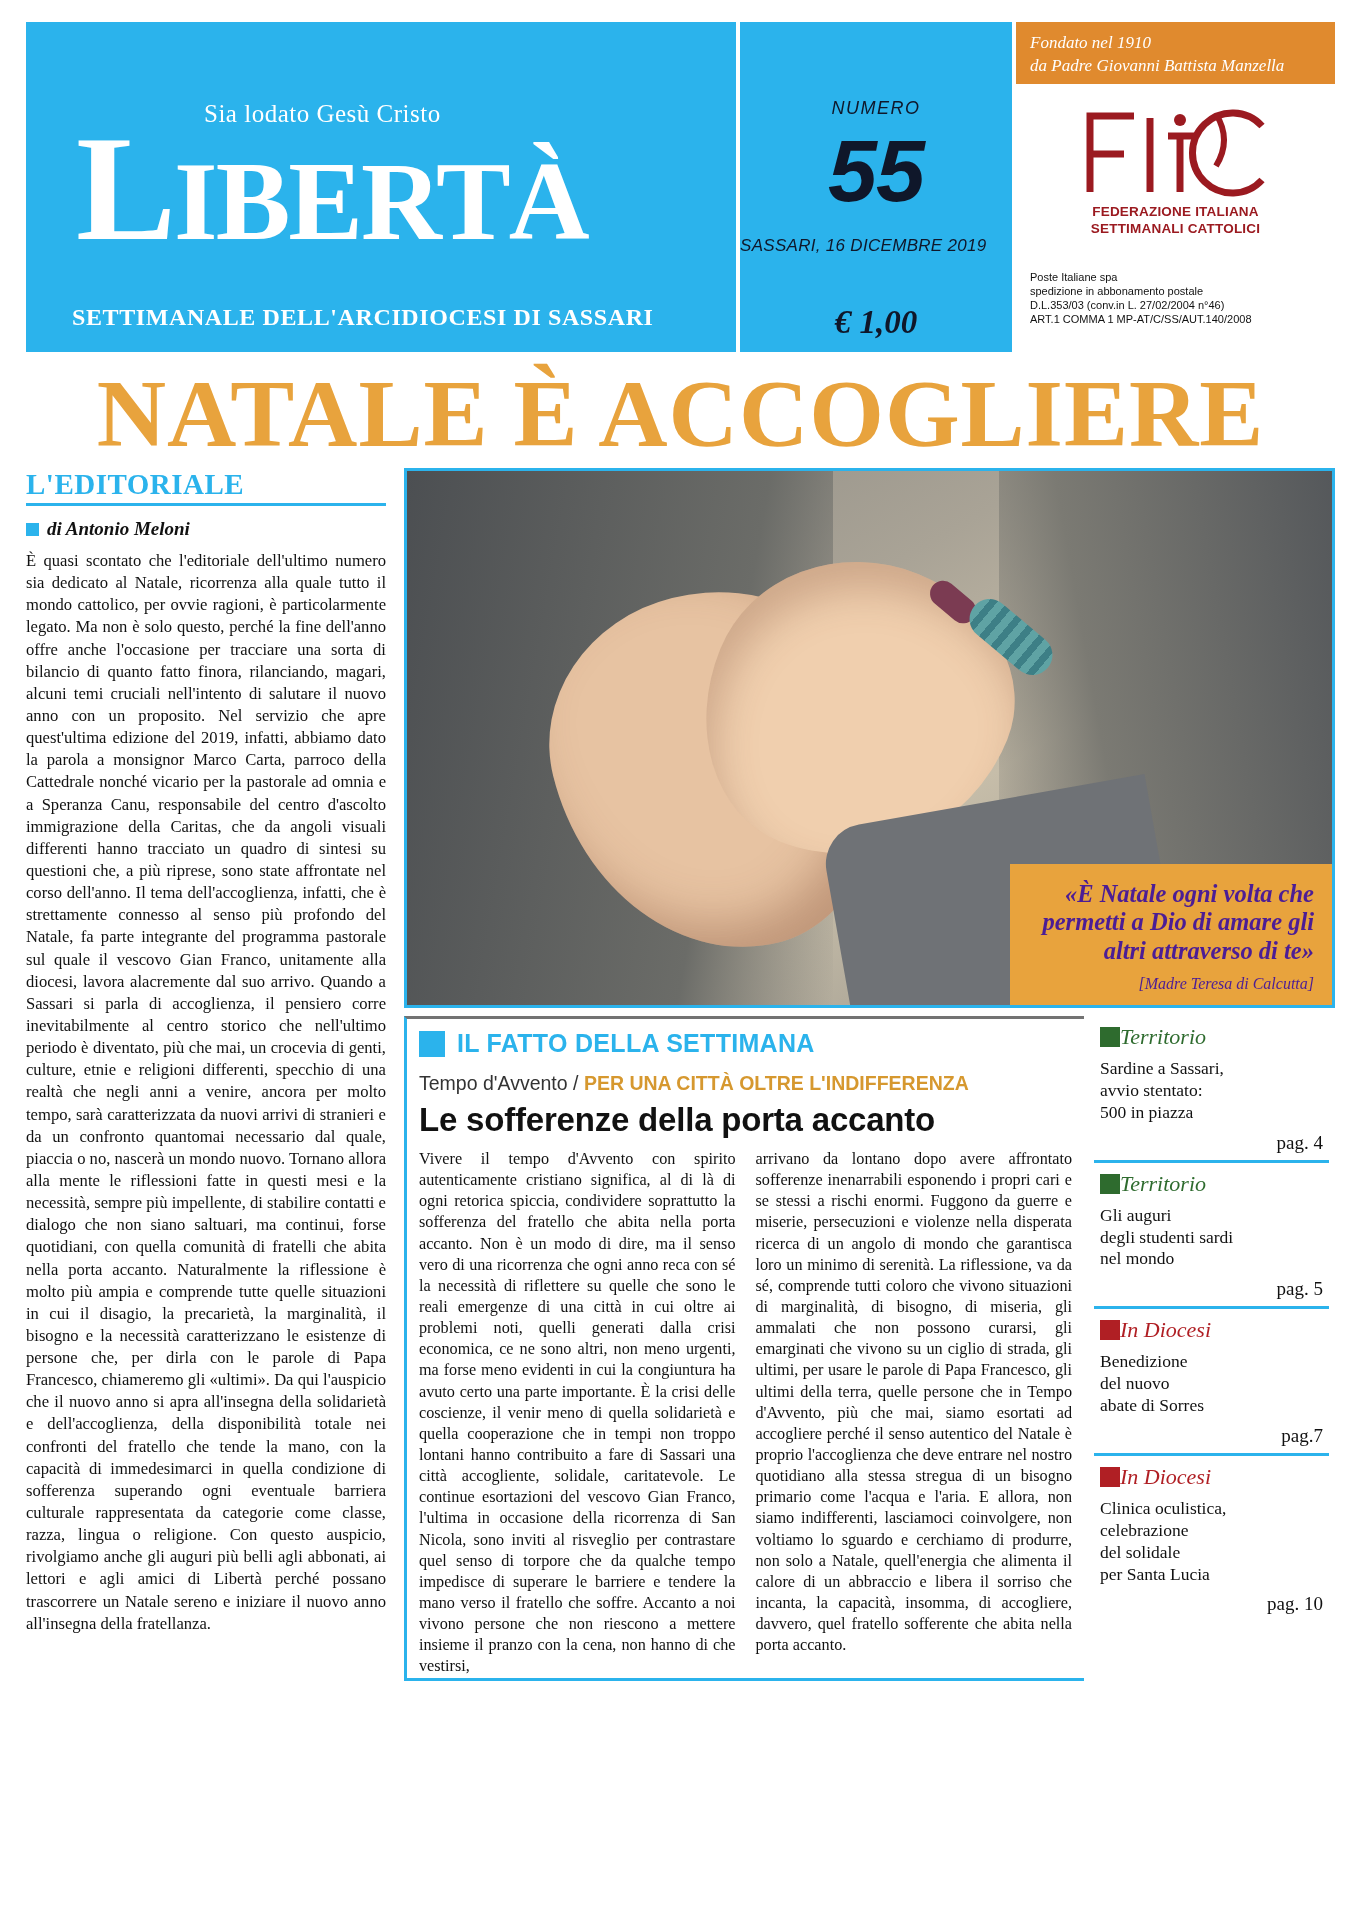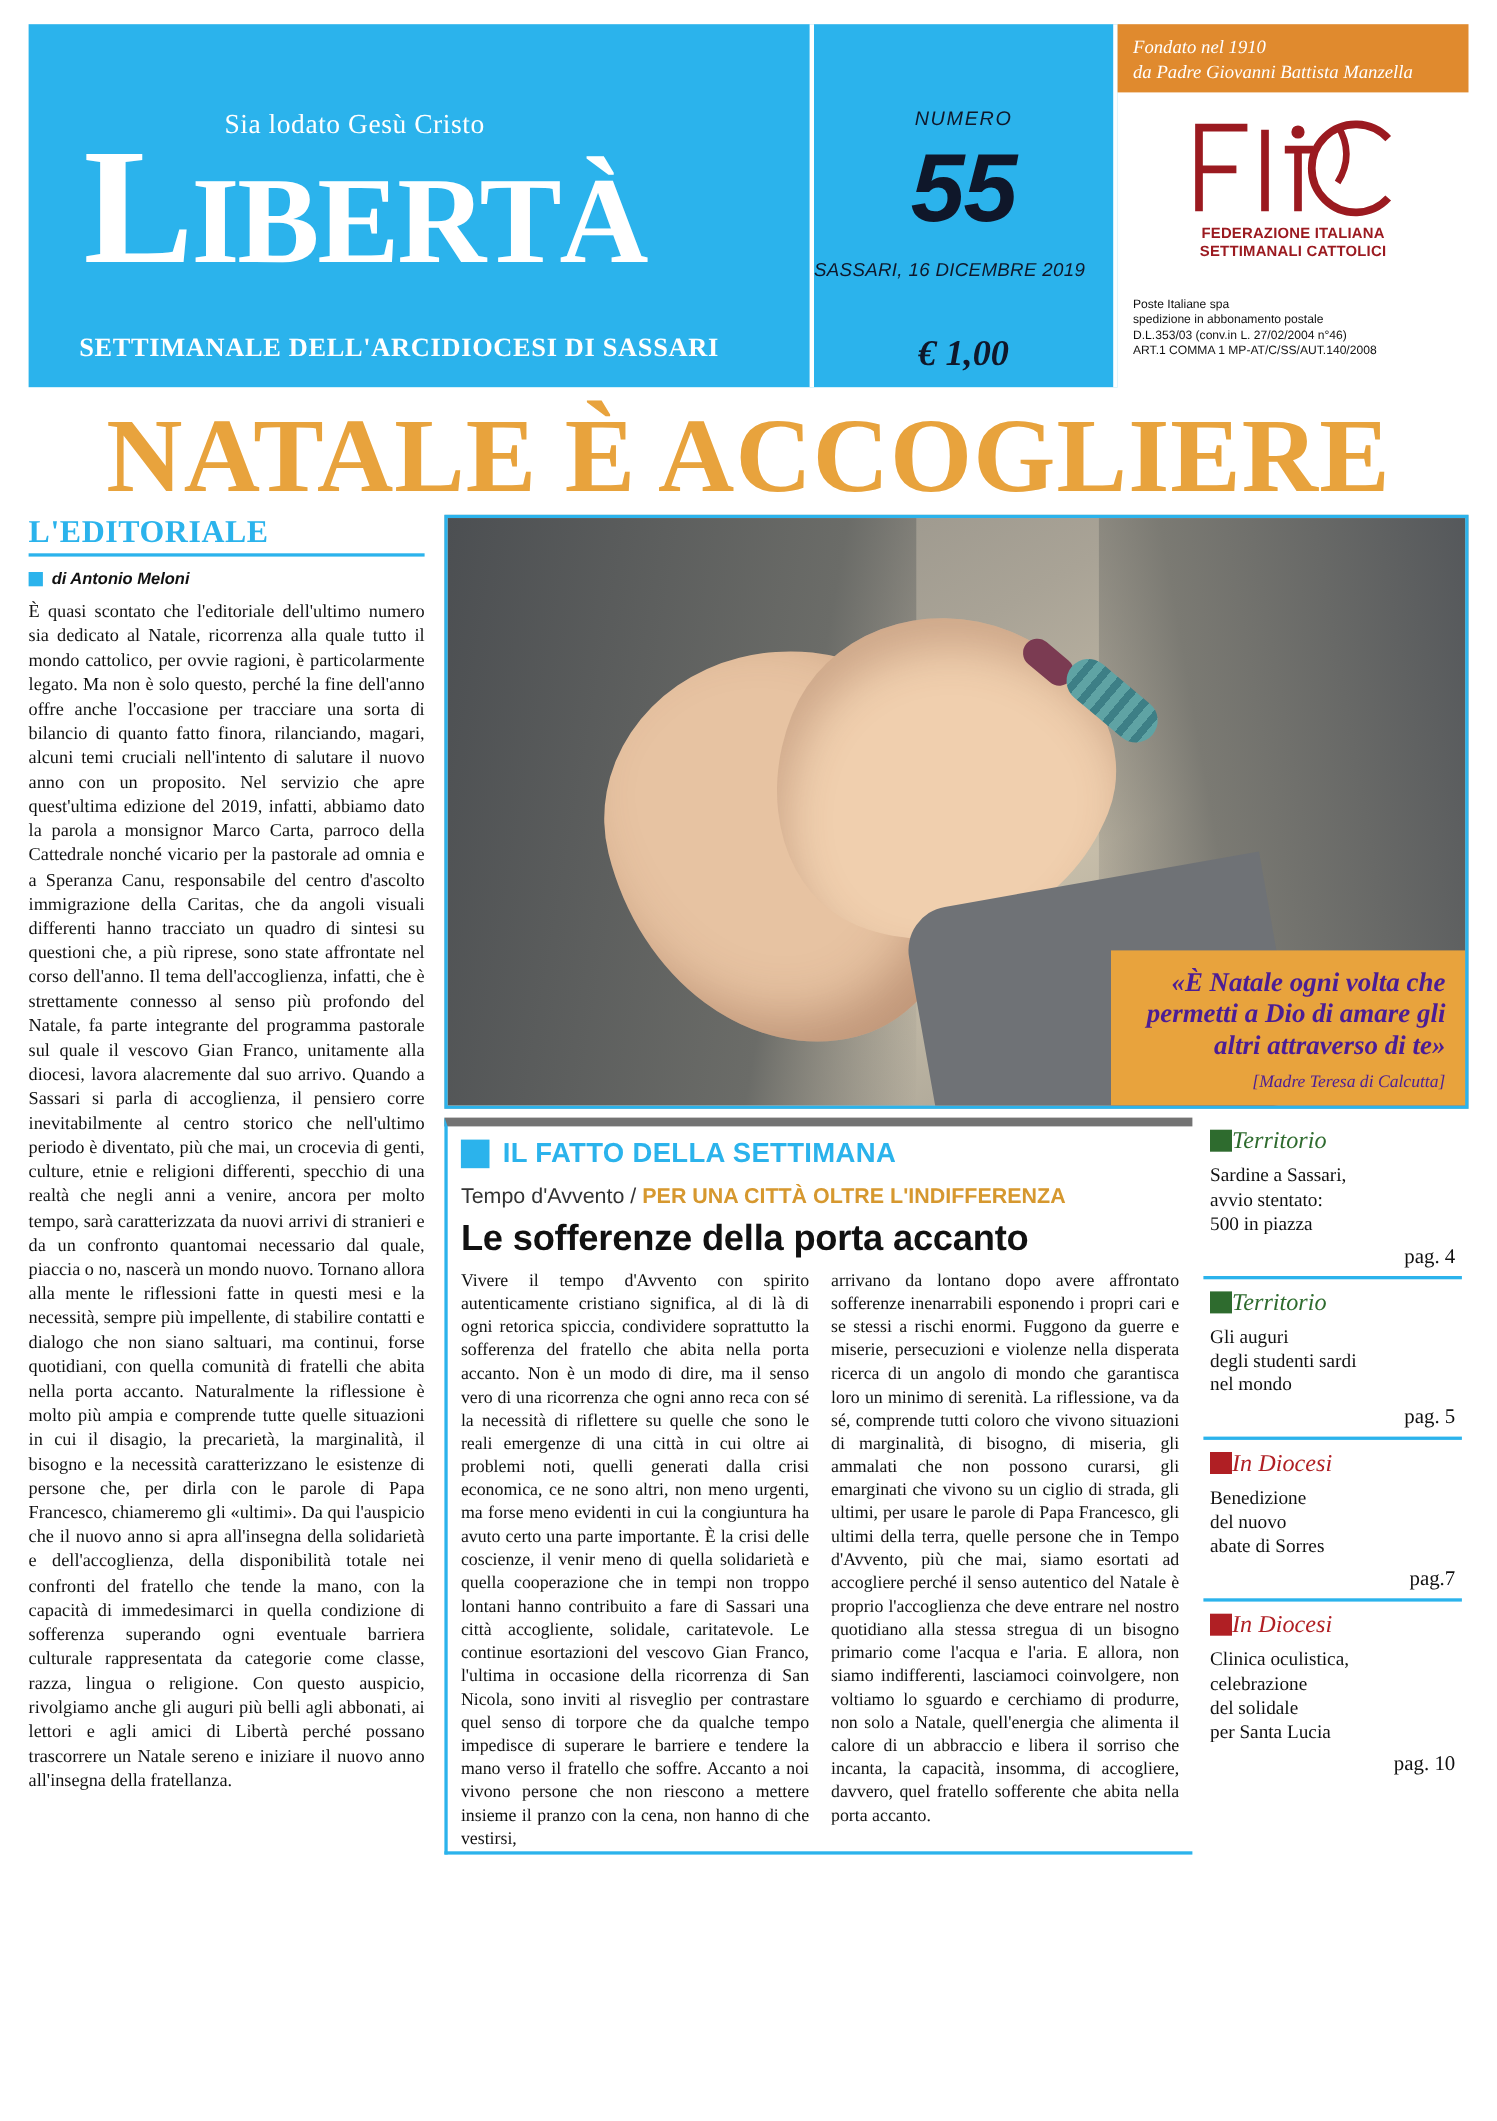--- a/index.html
+++ b/index.html
@@ -96,21 +96,21 @@
   .col-editorial { width:374px; padding-right:14px; }
   .col-right { flex:1; }
 
   .edi-title {
     font-family:"Liberation Serif", serif; font-weight:bold;
     font-size:29px; color:#2bb3ec; letter-spacing:.5px;
     border-bottom:3px solid #2bb3ec; padding-bottom:2px;
   }
   .byline { display:flex; align-items:center; gap:8px; margin-top:12px; }
   .byline .sq { width:13px; height:13px; background:#2bb3ec; }
-  .byline .nm { font-family:Liberation Sans, sans-serif; font-style:italic; font-weight:bold; font-size:15px; }
+  .byline .nm { font-family:Liberation Serif, serif; font-style:italic; font-weight:bold; font-size:19px; }
 
   .edi-body {
     margin-top:10px;
     font-family:"Liberation Serif", serif;
     font-size:16.6px; line-height:1.335;
     text-align:justify; hyphens:auto;
     color:#111;
   }
   .edi-body p { margin:0; text-indent:0; }
 
@@ -147,21 +147,21 @@
     font-size:24.5px; line-height:1.16; text-align:right;
   }
   .quote-box .src {
     margin-top:10px; text-align:right;
     font-family:"Liberation Serif", serif; font-style:italic; font-size:16px;
   }
 
   
   .lower { display:flex; margin-top:8px; margin-left:4px; }
   .fatto {
-    width:680px; border-top:8px solid #737373; border-left:3px solid #2bb3ec;
+    width:680px; border-top:3px solid #737373; border-left:3px solid #2bb3ec;
     border-bottom:3px solid #2bb3ec; padding:10px 12px 0 12px;
   }
   .fatto-head { display:flex; align-items:center; gap:12px; }
   .fatto-head .sq { width:26px; height:26px; background:#2bb3ec; }
   .fatto-head .t {
     font-family:"Liberation Sans", sans-serif; font-weight:bold;
     font-size:25px; color:#2bb3ec; letter-spacing:.3px;
   }
   .fatto-kicker {
     margin-top:14px; font-family:"Liberation Sans", sans-serif;

